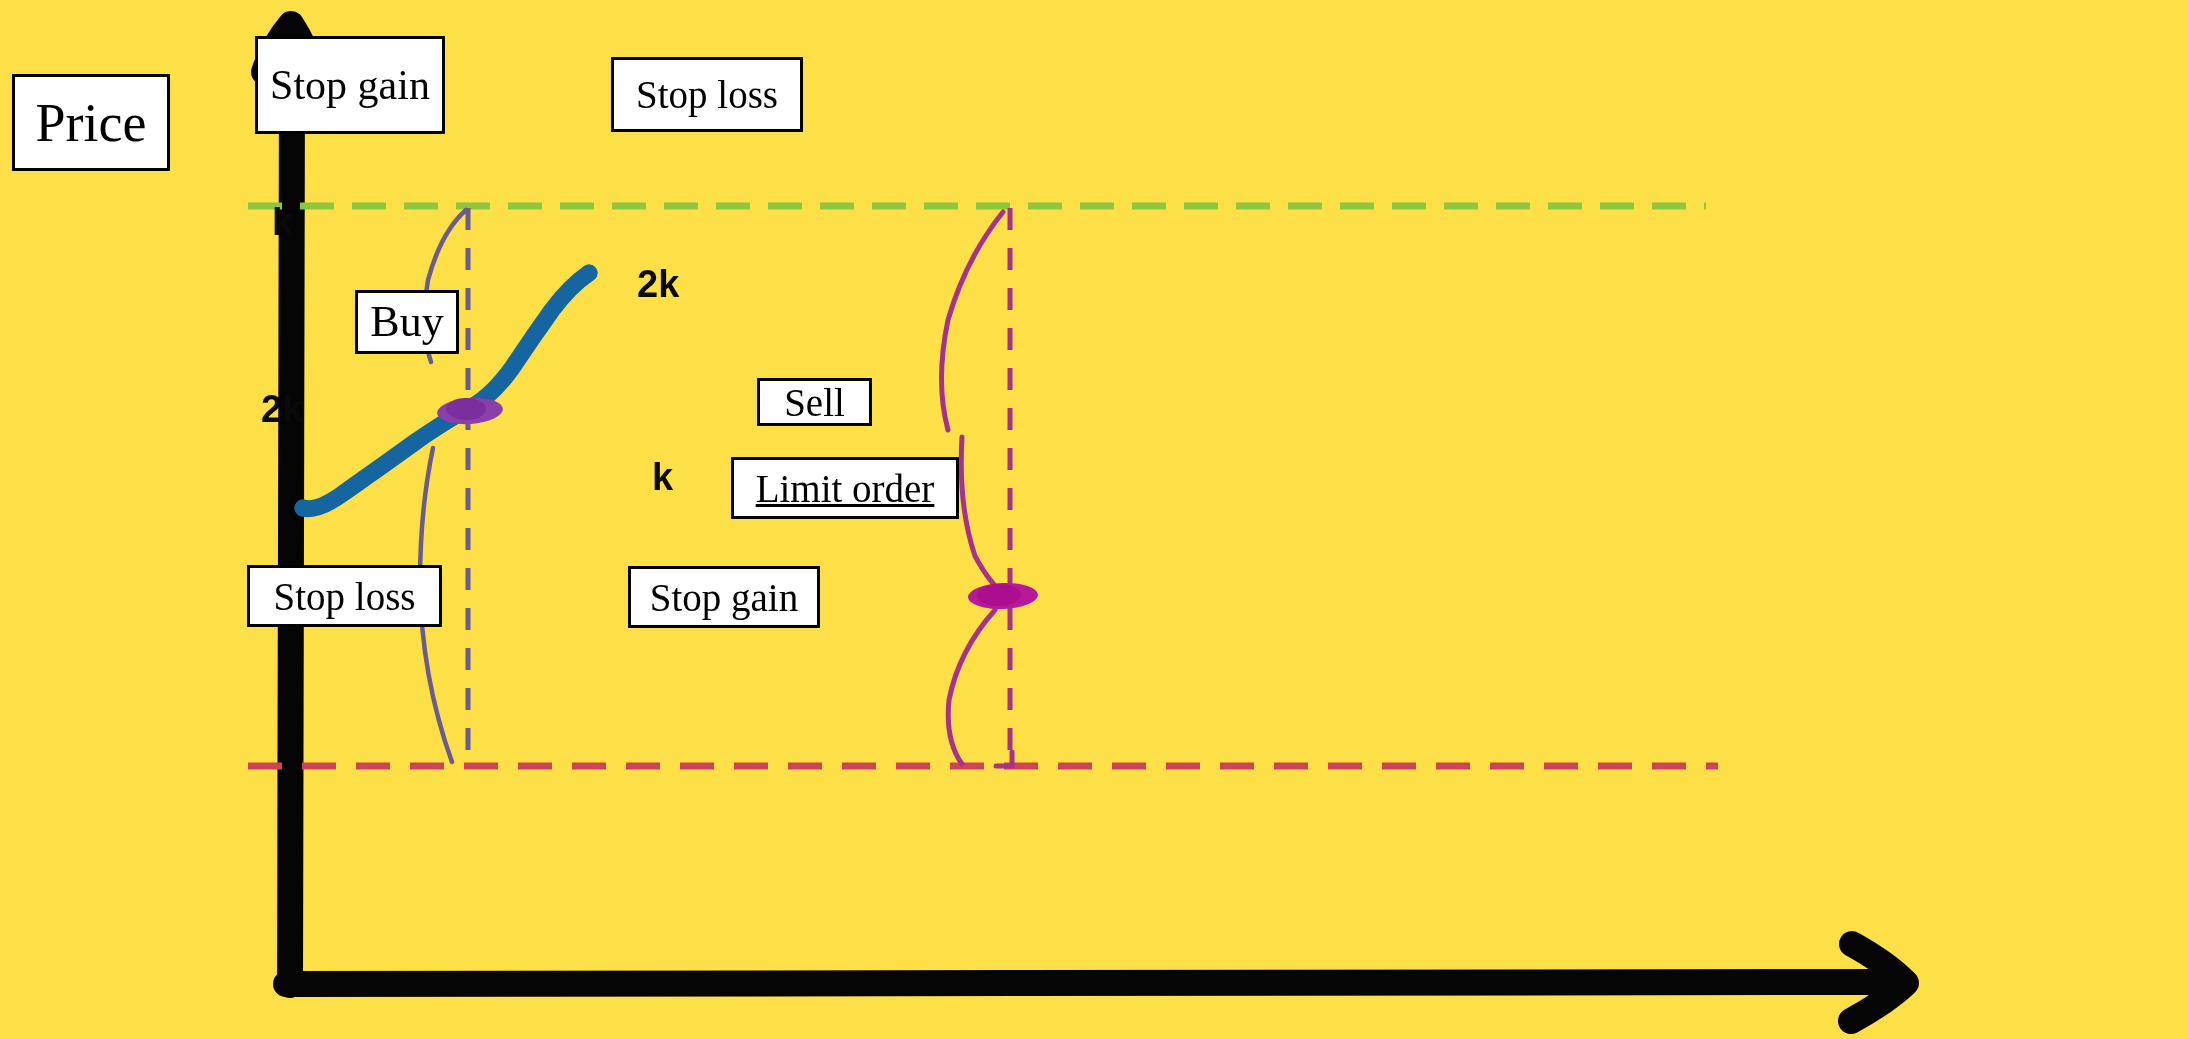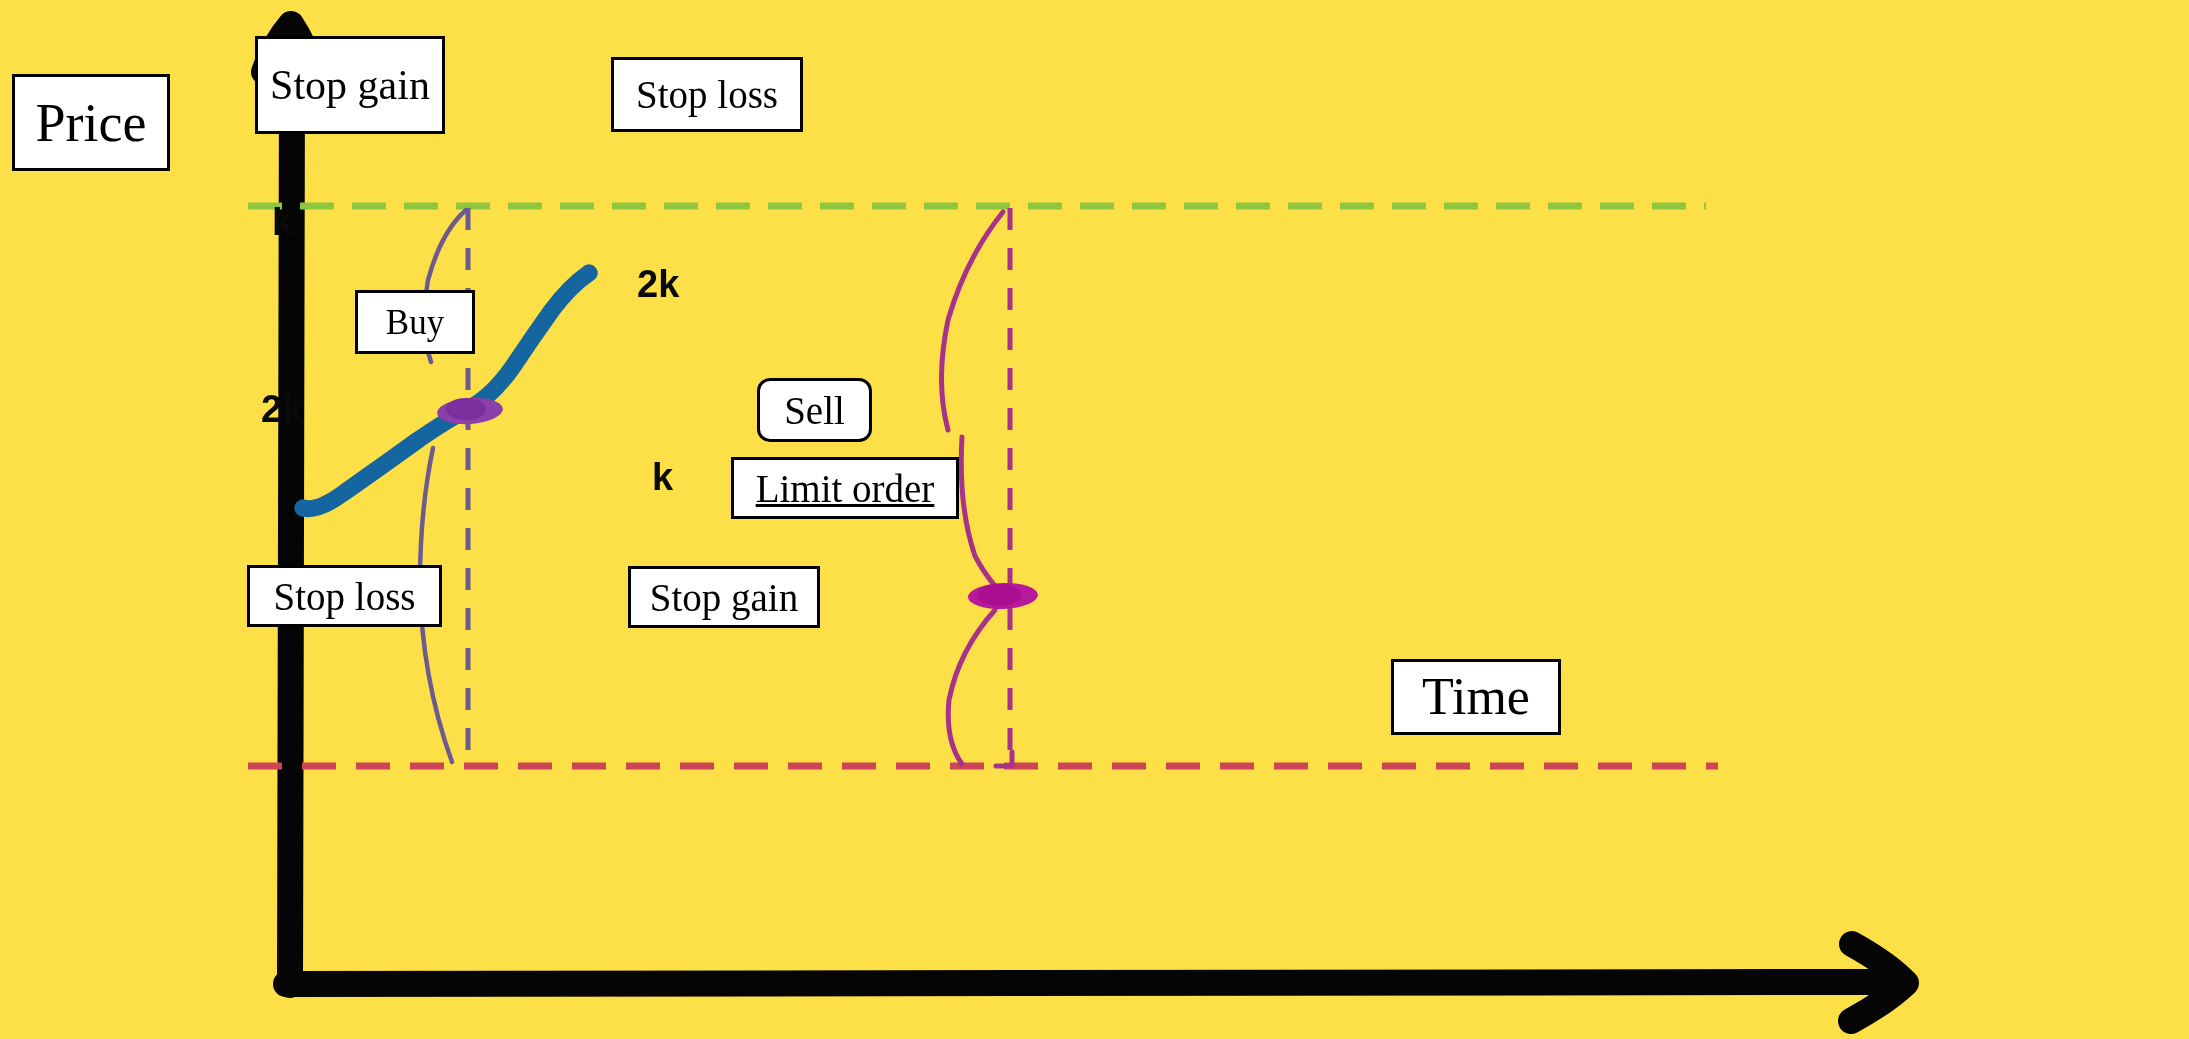--- a/index.html
+++ b/index.html
@@ -40,22 +40,22 @@
     font-family: "Liberation Sans", sans-serif;
     font-weight: bold;
     color: #0a0a0a;
     line-height: 1;
     white-space: nowrap;
   }
   
   #box-price      { left: 12px;   top: 74px;  width: 158px; height: 97px;  font-size: 54px; }
   #box-stop-gain-top { left: 255px; top: 36px;  width: 190px; height: 98px;  font-size: 42px; }
   #box-stop-loss-top { left: 611px; top: 57px;  width: 192px; height: 75px;  font-size: 39px; }
-  #box-buy        { left: 355px;  top: 290px; width: 120px; height: 64px;  font-size: 35px; }
-  #box-sell       { left: 757px;  top: 378px; width: 115px; height: 64px;  font-size: 39px; border-radius: 13px; }
+  #box-buy        { left: 355px;  top: 290px; width: 104px; height: 64px;  font-size: 44px; }
+  #box-sell       { left: 757px;  top: 378px; width: 115px; height: 48px;  font-size: 39px; }
   #box-limit-order{ left: 731px;  top: 457px; width: 228px; height: 62px;  font-size: 39px; text-decoration: underline; }
   #box-stop-loss-bottom { left: 247px; top: 565px; width: 195px; height: 62px; font-size: 39px; }
   #box-stop-gain-bottom { left: 628px; top: 566px; width: 192px; height: 62px; font-size: 39px; }
   #box-time       { left: 1391px; top: 659px; width: 170px; height: 76px;  font-size: 52px; }
 
   #lbl-k-left   { left: 272px; top: 203px; font-size: 38px; }
   #lbl-2k-left  { left: 261px; top: 390px; font-size: 38px; }
   #lbl-2k-right { left: 637px; top: 265px; font-size: 38px; }
   #lbl-k-right  { left: 652px; top: 458px; font-size: 38px; }
 </style>
@@ -149,23 +149,20 @@
   </div>
 
   <div class="label-box" id="box-stop-loss-bottom">
     <span>Stop loss</span>
   </div>
 
   <div class="label-box" id="box-stop-gain-bottom">
     <span>Stop gain</span>
   </div>
 
-  <div class="label-box" id="box-time">
-    <span>Time</span>
-  </div>
 
   <div class="brace-label" id="lbl-k-left">
     <span>k</span>
   </div>
 
   <div class="brace-label" id="lbl-2k-left">
     <span>2k</span>
   </div>
 
   <div class="brace-label" id="lbl-2k-right">

